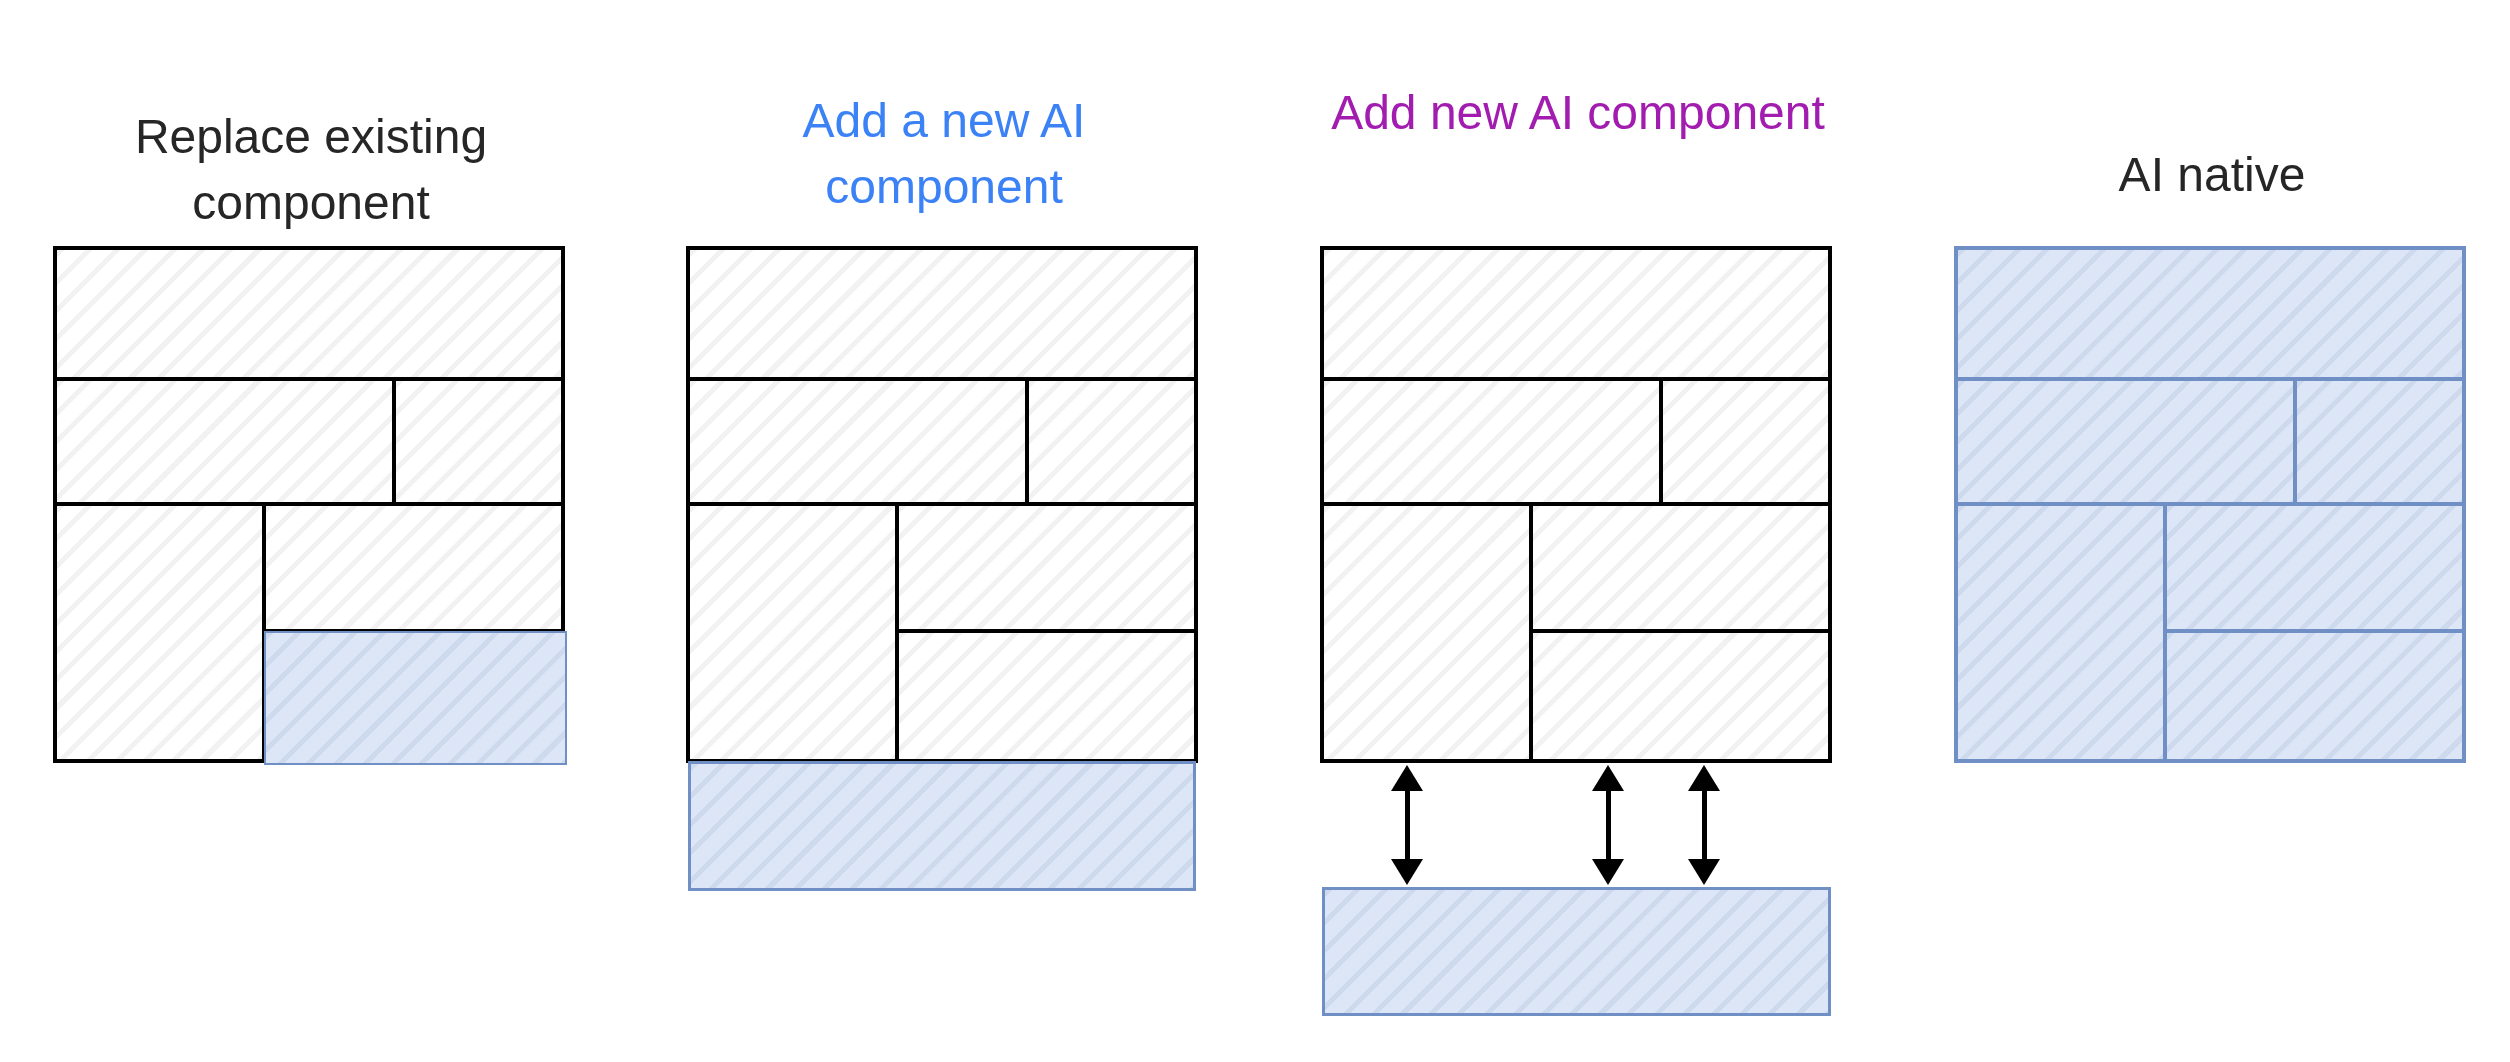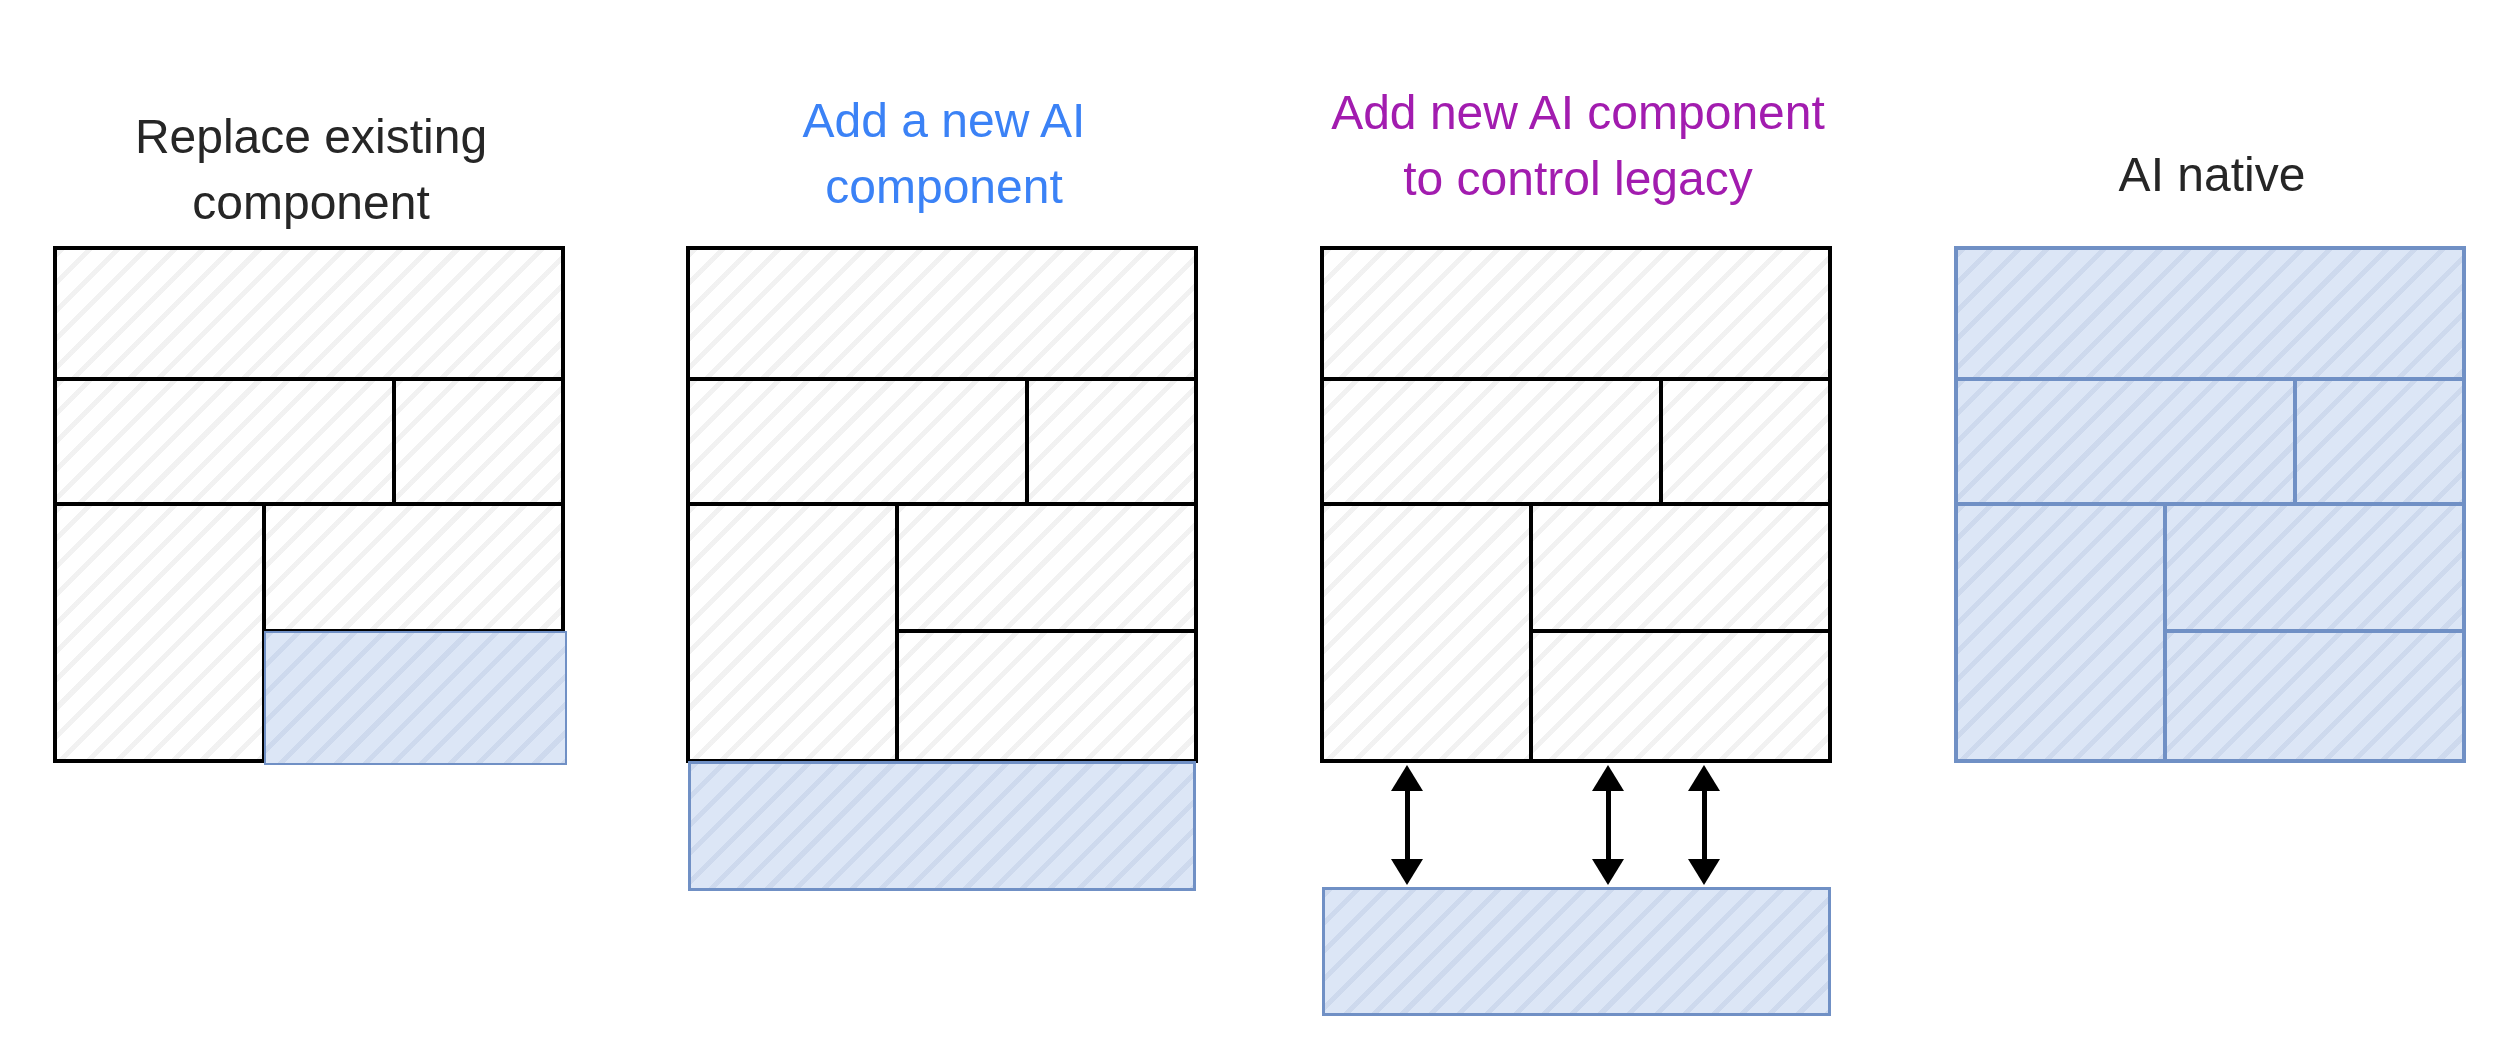--- a/index.html
+++ b/index.html
@@ -87,21 +87,20 @@
       <div class="cell legacy" style="left: 0px; top: 0px; width: 508px; height: 131px;"></div>
       <div class="cell legacy" style="left: 0px; top: 131px; width: 339px; height: 125px;"></div>
       <div class="cell legacy" style="left: 339px; top: 131px; width: 169px; height: 125px;"></div>
       <div class="cell legacy" style="left: 0px; top: 256px; width: 209px; height: 257px;"></div>
       <div class="cell legacy" style="left: 209px; top: 256px; width: 299px; height: 127px;"></div>
       <div class="cell legacy" style="left: 209px; top: 383px; width: 299px; height: 130px;"></div>
       <div class="ai-bar" style="left: 0px; top: 513px; width: 508px; height: 130px;"></div>
     </div>
     <div class="diagram-title" style="left: 1248px; top: 40px; color: #a21caf; margin-top: 40px;">
       <div>Add new AI component</div>
-      <div>to control legacy</div>
     </div>
     <div class="block" style="left: 1320px; top: 246px; width: 512px; height: 517px; border-color: rgb(0, 0, 0);">
       <div class="cell legacy" style="left: 0px; top: 0px; width: 508px; height: 131px;"></div>
       <div class="cell legacy" style="left: 0px; top: 131px; width: 339px; height: 125px;"></div>
       <div class="cell legacy" style="left: 339px; top: 131px; width: 169px; height: 125px;"></div>
       <div class="cell legacy" style="left: 0px; top: 256px; width: 209px; height: 257px;"></div>
       <div class="cell legacy" style="left: 209px; top: 256px; width: 299px; height: 127px;"></div>
       <div class="cell legacy" style="left: 209px; top: 383px; width: 299px; height: 130px;"></div>
       <div class="ai-bar" style="left: 0px; top: 639px; width: 509px; height: 129px;"></div>
     </div>

